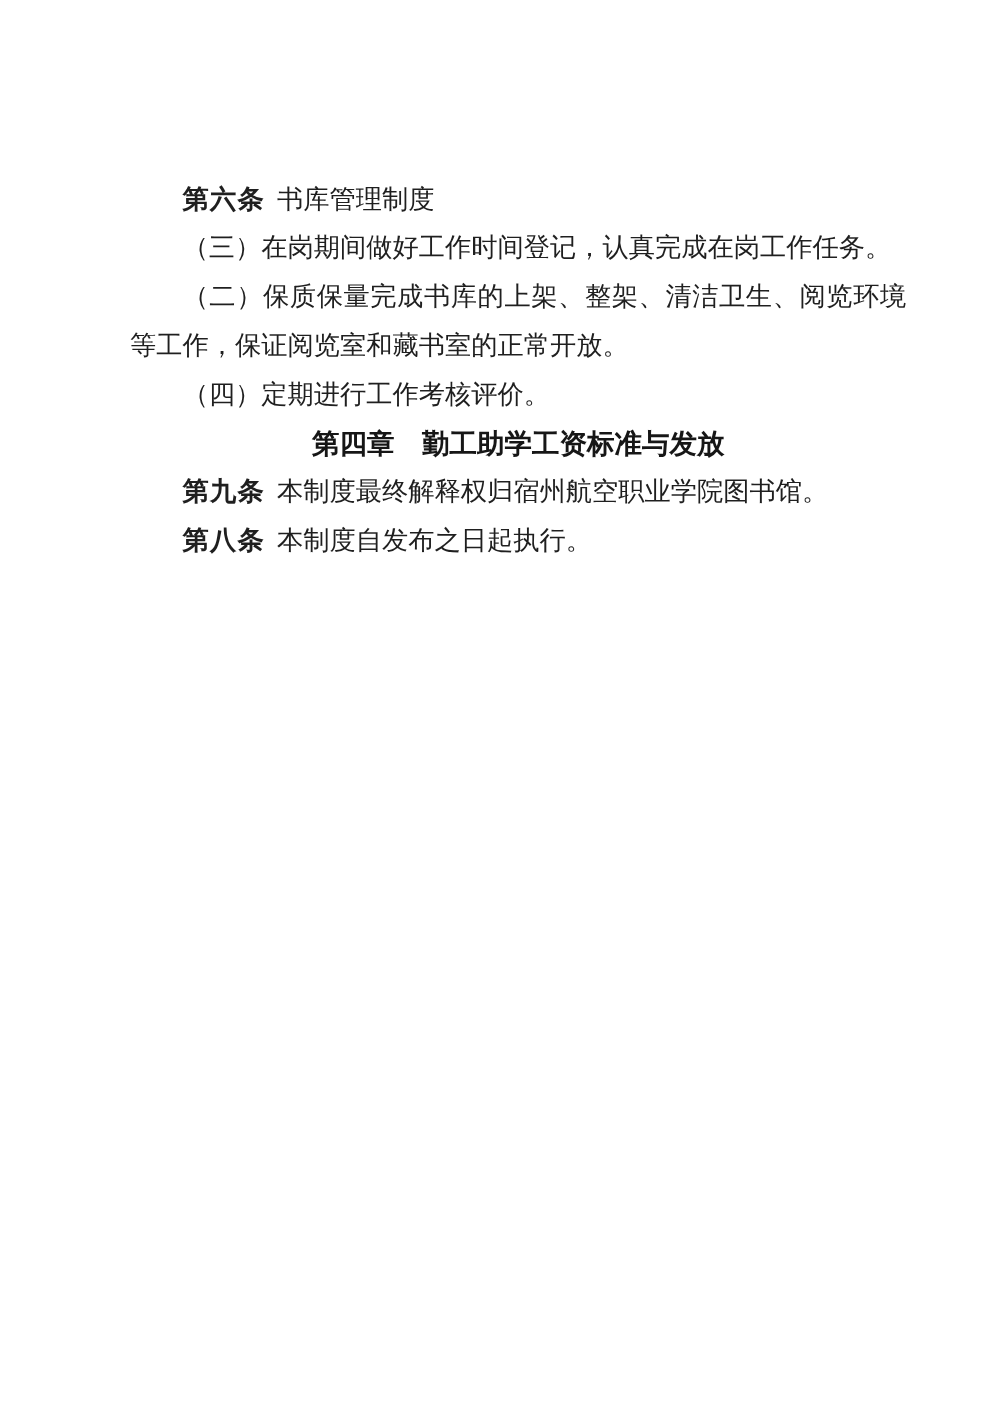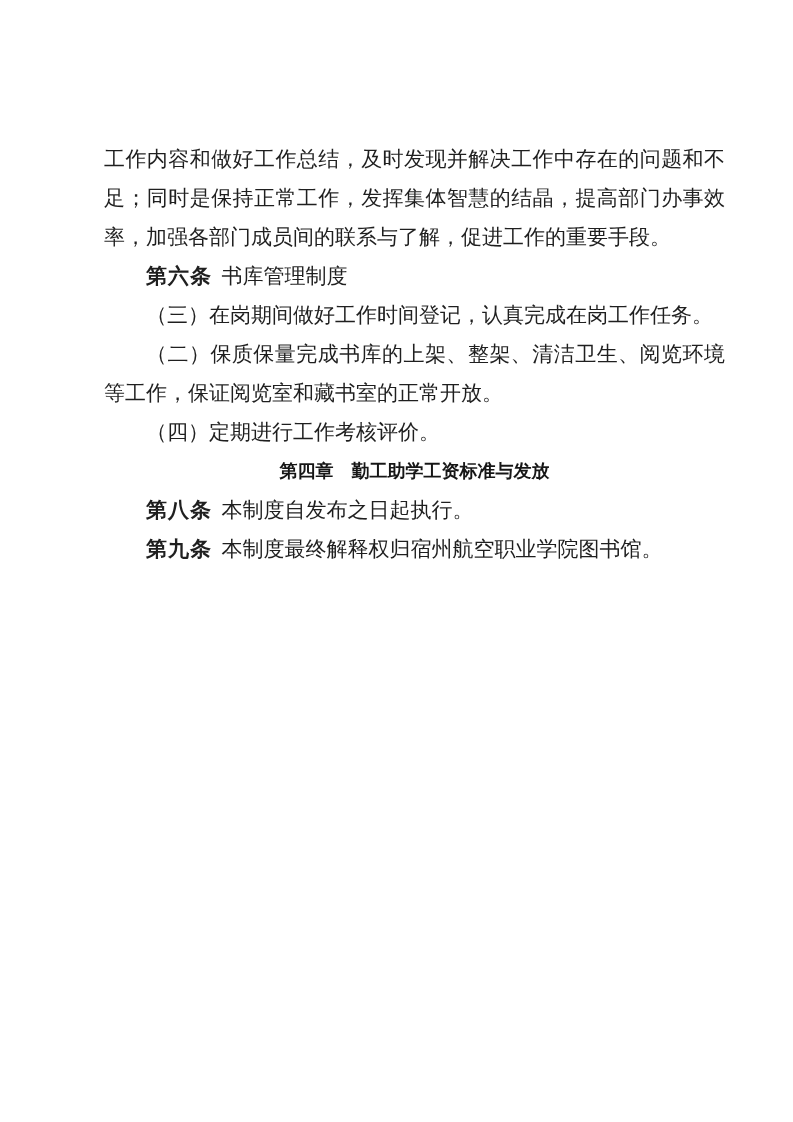--- a/index.html
+++ b/index.html
@@ -43,44 +43,43 @@
   .article-label {
     font-weight: bold;
     margin-right: 0.45em;
     letter-spacing: 0.05em;
   }
   .chapter-heading {
     text-align: center;
     text-indent: 0;
     font-family: "Liberation Sans", "DejaVu Sans", sans-serif;
     font-weight: bold;
-    font-size: 18px;
+    font-size: 22px;
     line-height: 39px;
     color: #161616;
   }
 </style>
 </head>
 <body>
 
 <div class="page">
   <div class="doc-body">
 
-    <p class="para">工作内容和做好工作总结，及时发现并解决工作中存在的问题和不足；同时是保持正常工作，发挥集体智慧的结晶，提高部门办事效率，加强各部门成员间的联系与了解，促进工作的重要手段。</p>
 
     <p class="article"><span class="article-label">第六条</span><span>书库管理制度</span></p>
 
 
     <p class="para-indent">（三）在岗期间做好工作时间登记，认真完成在岗工作任务。</p>
 
     <p class="para-indent">（二）保质保量完成书库的上架、整架、清洁卫生、阅览环境等工作，保证阅览室和藏书室的正常开放。</p>
 
     <p class="para-indent">（四）定期进行工作考核评价。</p>
 
     <p class="chapter-heading">第四章　勤工助学工资标准与发放</p>
 
 
 
+    <p class="article"><span class="article-label">第九条</span><span>本制度最终解释权归宿州航空职业学院图书馆。</span></p>
+
     <p class="article"><span class="article-label">第八条</span><span>本制度自发布之日起执行。</span></p>
-
-    <p class="article"><span class="article-label">第九条</span><span>本制度最终解释权归宿州航空职业学院图书馆。</span></p>
 
   </div>
 </div>
 
 </body></html>

